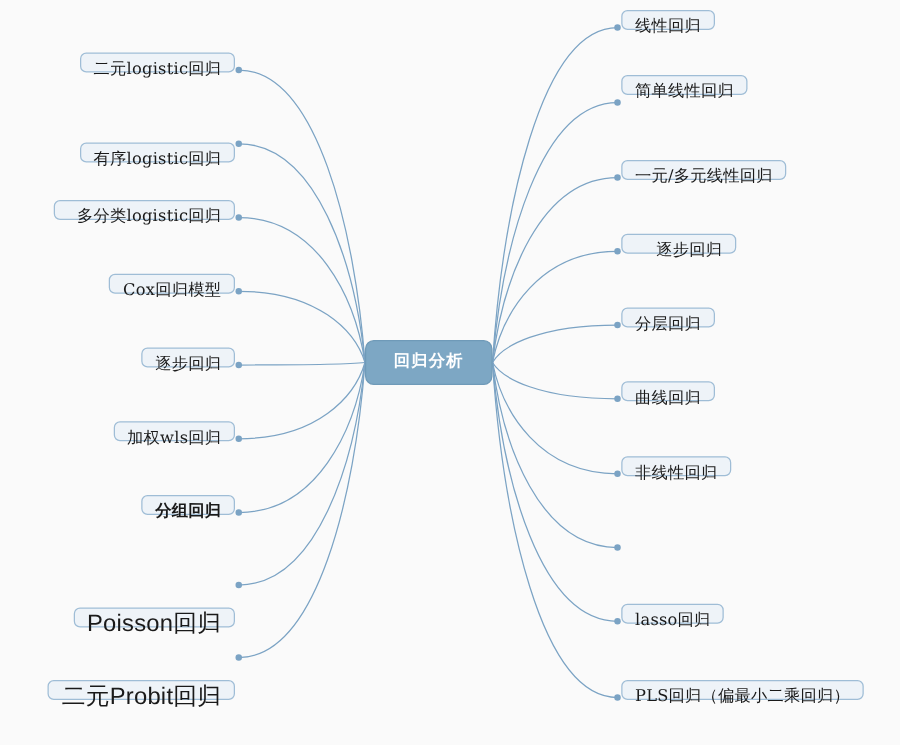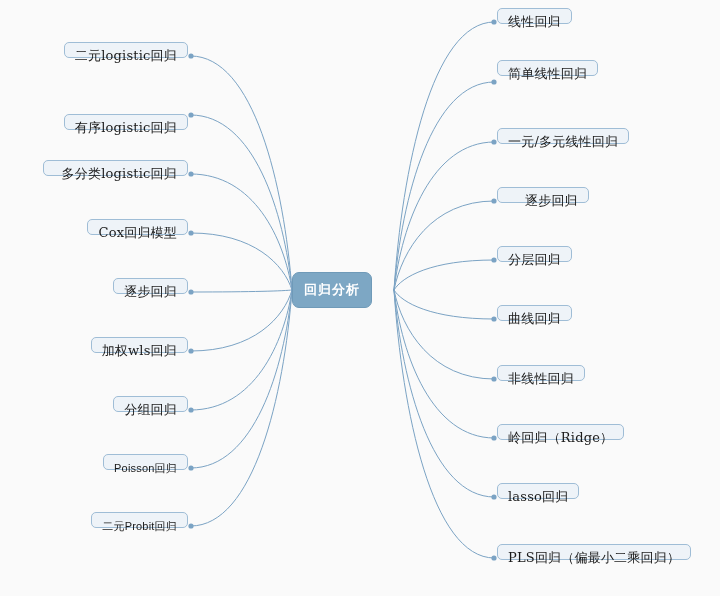--- a/index.html
+++ b/index.html
@@ -38,31 +38,32 @@
     color: #1a1a1a;
     font-size: 13px;
     text-align: center;
     white-space: nowrap;
     padding: 0 10px;
     font-family: "DejaVu Serif", "Liberation Serif", serif;
     letter-spacing: 0.2px;
   }
   .node.sans {
     font-family: "Liberation Sans", "DejaVu Sans", sans-serif;
-    font-size: 11px;
+    font-size: 19px;
+    margin-top: 32px;
   }
   .node.right {
     text-align: center;
   }
   .center-node {
     position: absolute;
     box-sizing: border-box;
     left: 292px;
     top: 272px;
-    width: 80px;
+    width: 102px;
     height: 36px;
     line-height: 34px;
     border-radius: 7px;
     background: #7da7c4;
     border: 1px solid #6f9ab8;
     color: #ffffff;
     font-size: 13px;
     font-weight: bold;
     text-align: center;
     font-family: "DejaVu Serif", "Liberation Serif", serif;
@@ -120,41 +121,40 @@
   <div class="node" style="right:532px; top:114px;"><span>有序logistic回归</span></div>
 
   <div class="node" style="right:532px; top:160px;padding-left:18px;"><span>多分类logistic回归</span></div>
 
   <div class="node" style="right:532px; top:219px;"><span>Cox回归模型</span></div>
 
   <div class="node" style="right:532px; top:278px;"><span>逐步回归</span></div>
 
   <div class="node" style="right:532px; top:337px;"><span>加权wls回归</span></div>
 
-  <div class="node" style="right:532px; top:396px;"><span>分组回归</span></div>
+  <div class="node" style="right:532px; top:396px;font-weight:bold;"><span>分组回归</span></div>
 
   <div class="node sans" style="right:532px; top:454px;"><span>Poisson回归</span></div>
 
   <div class="node sans" style="right:532px; top:512px;"><span>二元Probit回归</span></div>
 
   <div class="node right" style="left:497px; top:8px;"><span>线性回归</span></div>
 
   <div class="node right" style="left:497px; top:60px;"><span>简单线性回归</span></div>
 
   <div class="node right" style="left:497px; top:128px;"><span>一元/多元线性回归</span></div>
 
   <div class="node right" style="left:497px; top:187px;padding-left:27px;"><span>逐步回归</span></div>
 
   <div class="node right" style="left:497px; top:246px;"><span>分层回归</span></div>
 
   <div class="node right" style="left:497px; top:365px;"><span>非线性回归</span></div>
 
   <div class="node right" style="left:497px; top:305px;"><span>曲线回归</span></div>
 
-  <div class="node right" style="left:497px; top:424px;"><span>岭回归（Ridge）</span></div>
 
   <div class="node right" style="left:497px; top:483px;"><span>lasso回归</span></div>
 
   <div class="node right" style="left:497px; top:544px;"><span>PLS回归（偏最小二乘回归）</span></div>
 
   <div class="center-node">回归分析</div>
 
 </div>
 
 </body></html>

